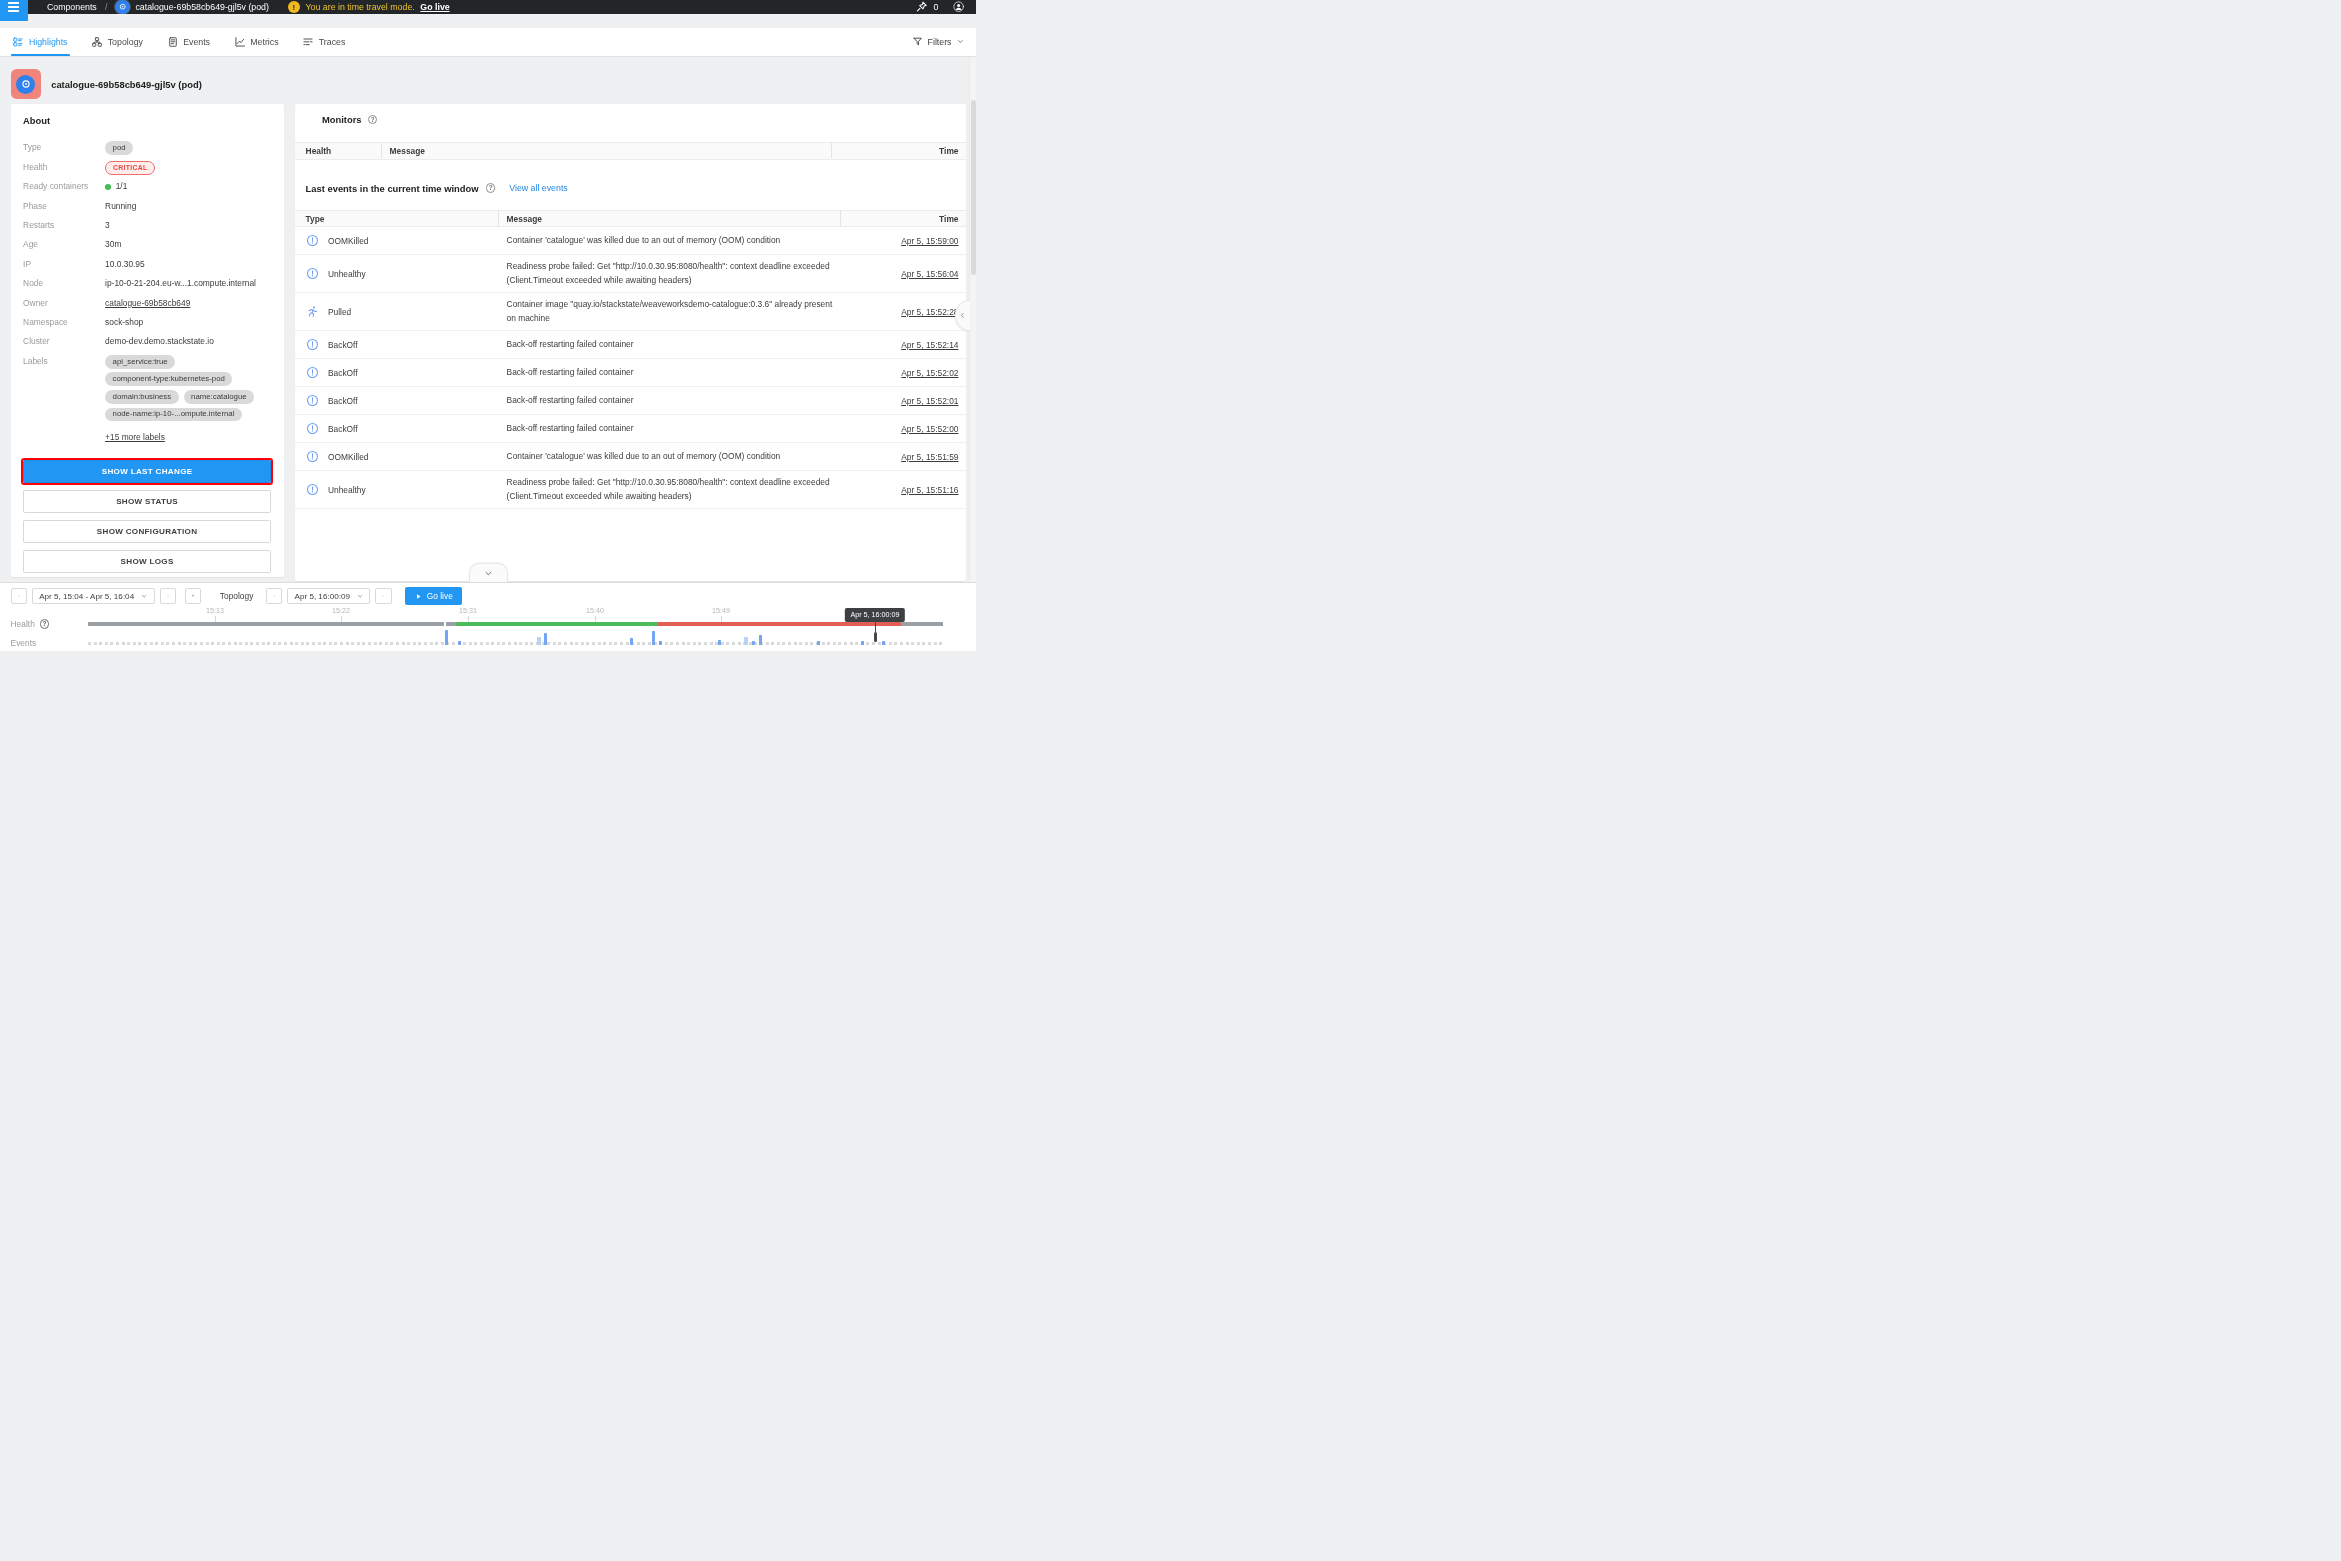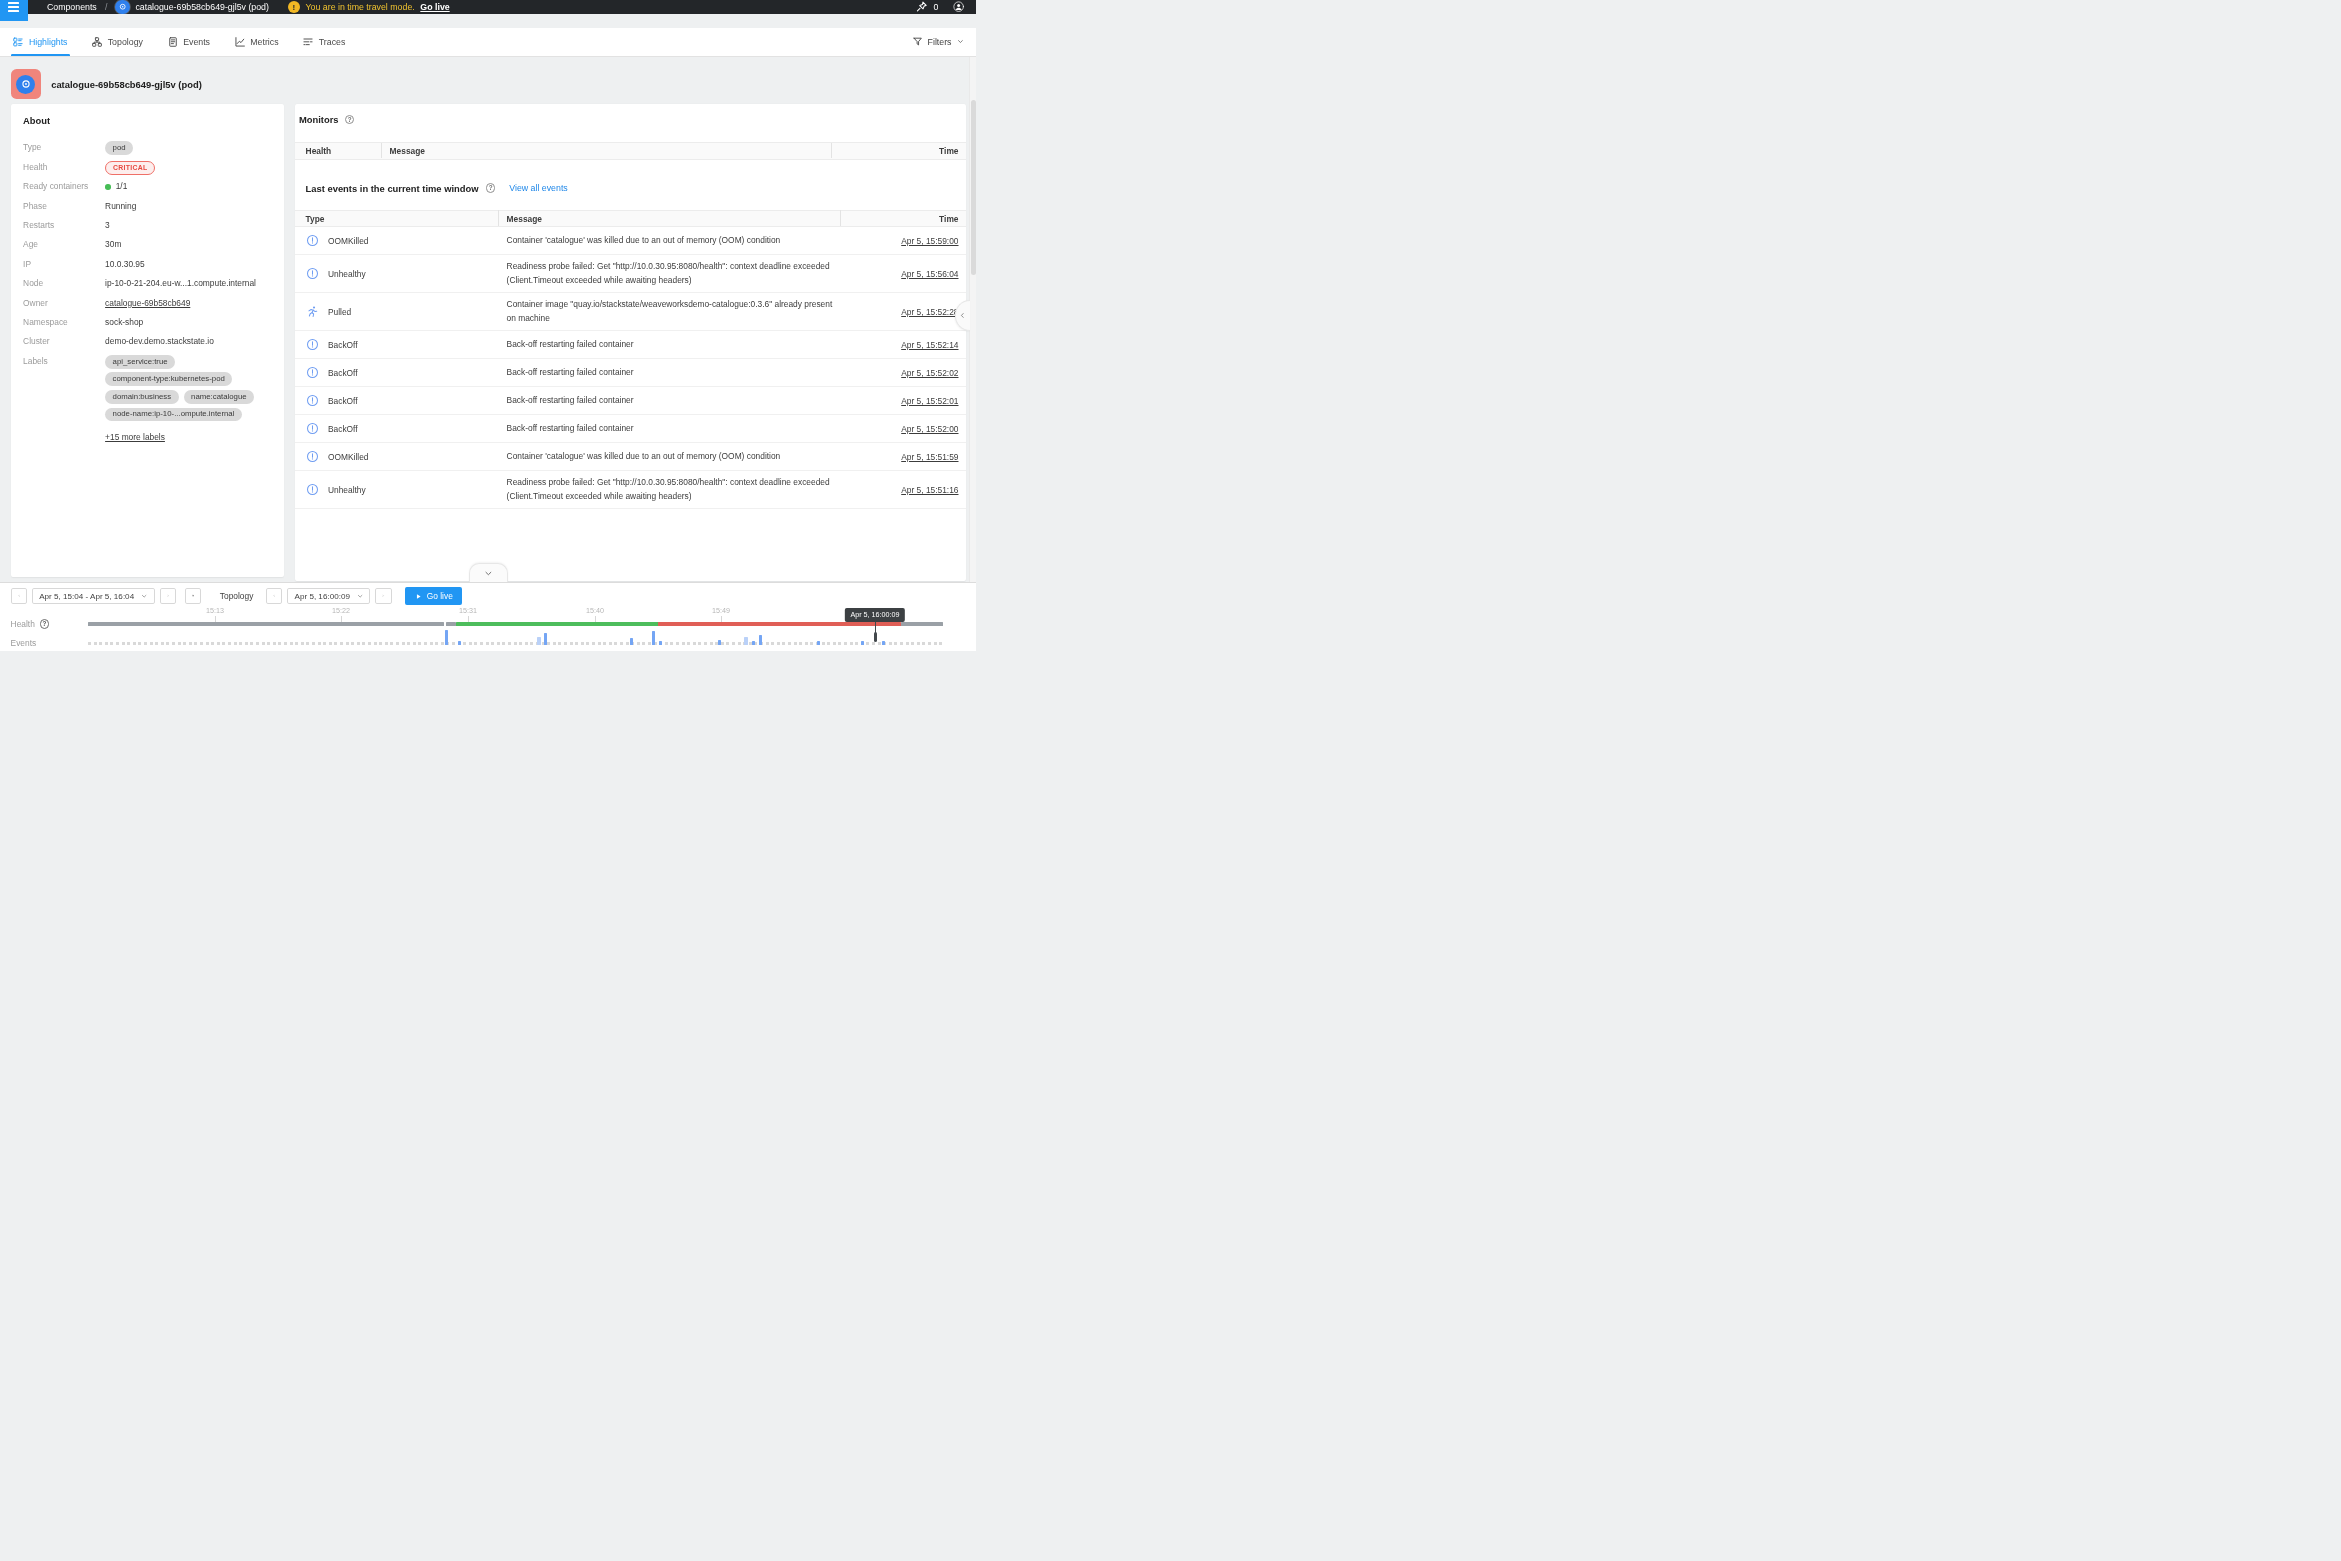--- a/index.html
+++ b/index.html
@@ -79,21 +79,21 @@
   .blue-link{color:#1f87e8;text-decoration:none;cursor:pointer}
   .pills-wrap{display:flex;flex-wrap:wrap;gap:3.8px 5px;max-width:166px}
   .more-link{display:inline-block;margin-top:5px;font-size:8.4px}
   #about-buttons{margin-top:15px}
   .show-btn{display:block;width:100%;height:22.5px;margin-top:7.5px;background:#fff;
             border:0.6px solid #d8d8d8;border-radius:1.3px;font-size:8.1px;font-weight:700;
             letter-spacing:0.3px;color:#3f3f3f;font-family:inherit;cursor:pointer}
   .show-btn.primary{background:#2196f3;border-color:#1d8ce6;color:#fff;outline:2.5px solid #ff0004;outline-offset:0}
 
   
-  .mon-head{margin:10px 0 0 4px}
+  .mon-head{margin:10px 0 0 27px}
   .thead{display:grid;padding:0 7.5px 0 10.6px;height:17.5px;align-items:center;background:#fafafa;
          border-top:0.6px solid #ececec;border-bottom:0.6px solid #ececec;
          font-size:8.4px;font-weight:700;color:#3c3c3c}
   .mon-grid{grid-template-columns:84px 1fr 119px}
   .evt-grid{grid-template-columns:201px 1fr 110px}
   .thead.mon-grid{margin-top:17px}
   .t-right{text-align:right}
   .hsep{position:relative}
   .hsep::before{content:"";position:absolute;left:-8.8px;top:-3.1px;height:15.6px;width:0.6px;background:#e3e3e3}
   .mrow{display:grid;grid-template-columns:84px 1fr 119px;padding:0 7.5px 0 10.6px;height:29px;
@@ -363,20 +363,26 @@
             <div class="pills-wrap">
               <span class="pill">api_service:true</span>
               <span class="pill">component-type:kubernetes-pod</span>
               <span class="pill">domain:business</span>
               <span class="pill">name:catalogue</span>
               <span class="pill">node-name:ip-10-...ompute.internal</span>
             </div>
             <a class="dark-link more-link">+15 more labels</a>
           </div>
         </div>
+      </div>
+    <div id="about-buttons">
+        <button class="show-btn primary">SHOW LAST CHANGE</button>
+        <button class="show-btn">SHOW STATUS</button>
+        <button class="show-btn">SHOW CONFIGURATION</button>
+        <button class="show-btn">SHOW LOGS</button>
       </div>
   </div>
 
   <div class="card card-r">
     <div class="section-h mon-head">
       <span>Monitors</span>
       <span class="help">?</span>
     </div>
     <div class="thead mon-grid">
       <div>Health</div>

